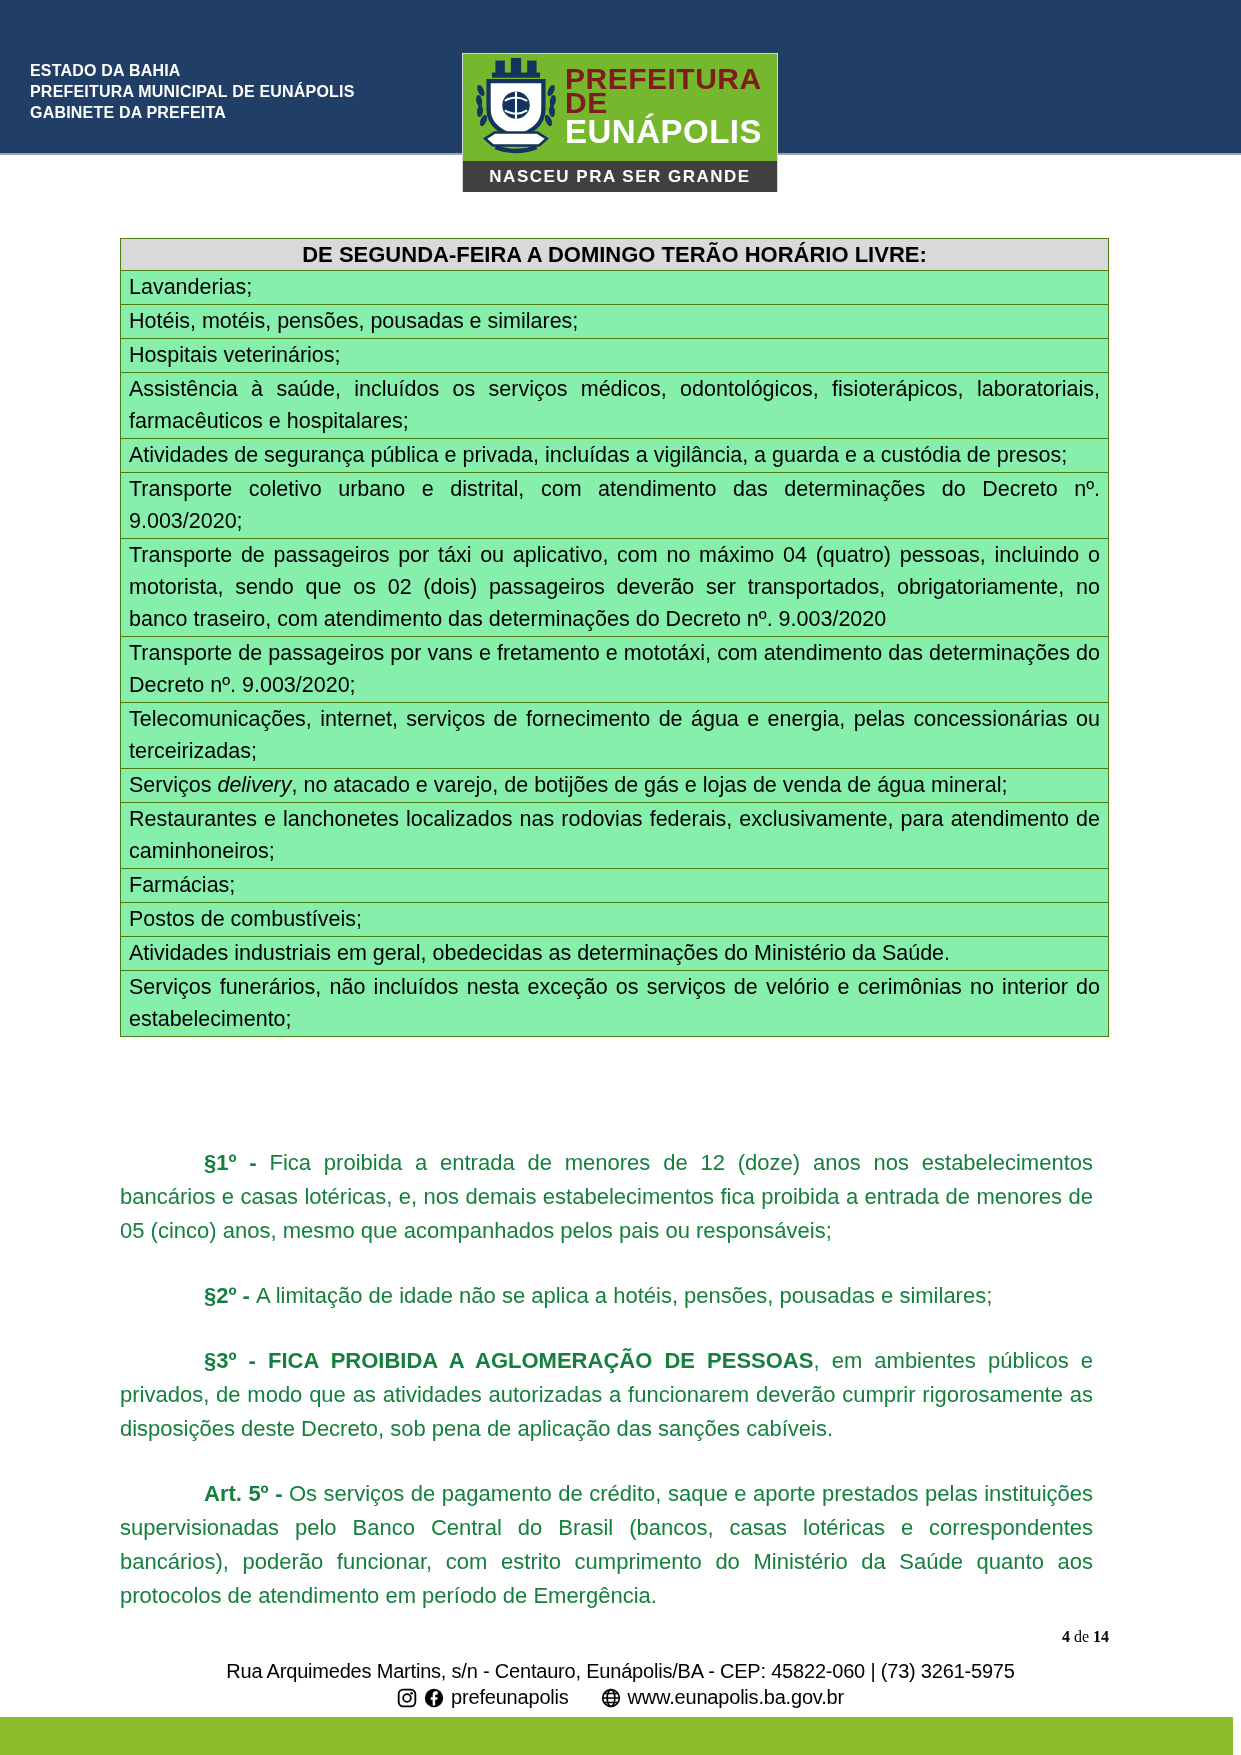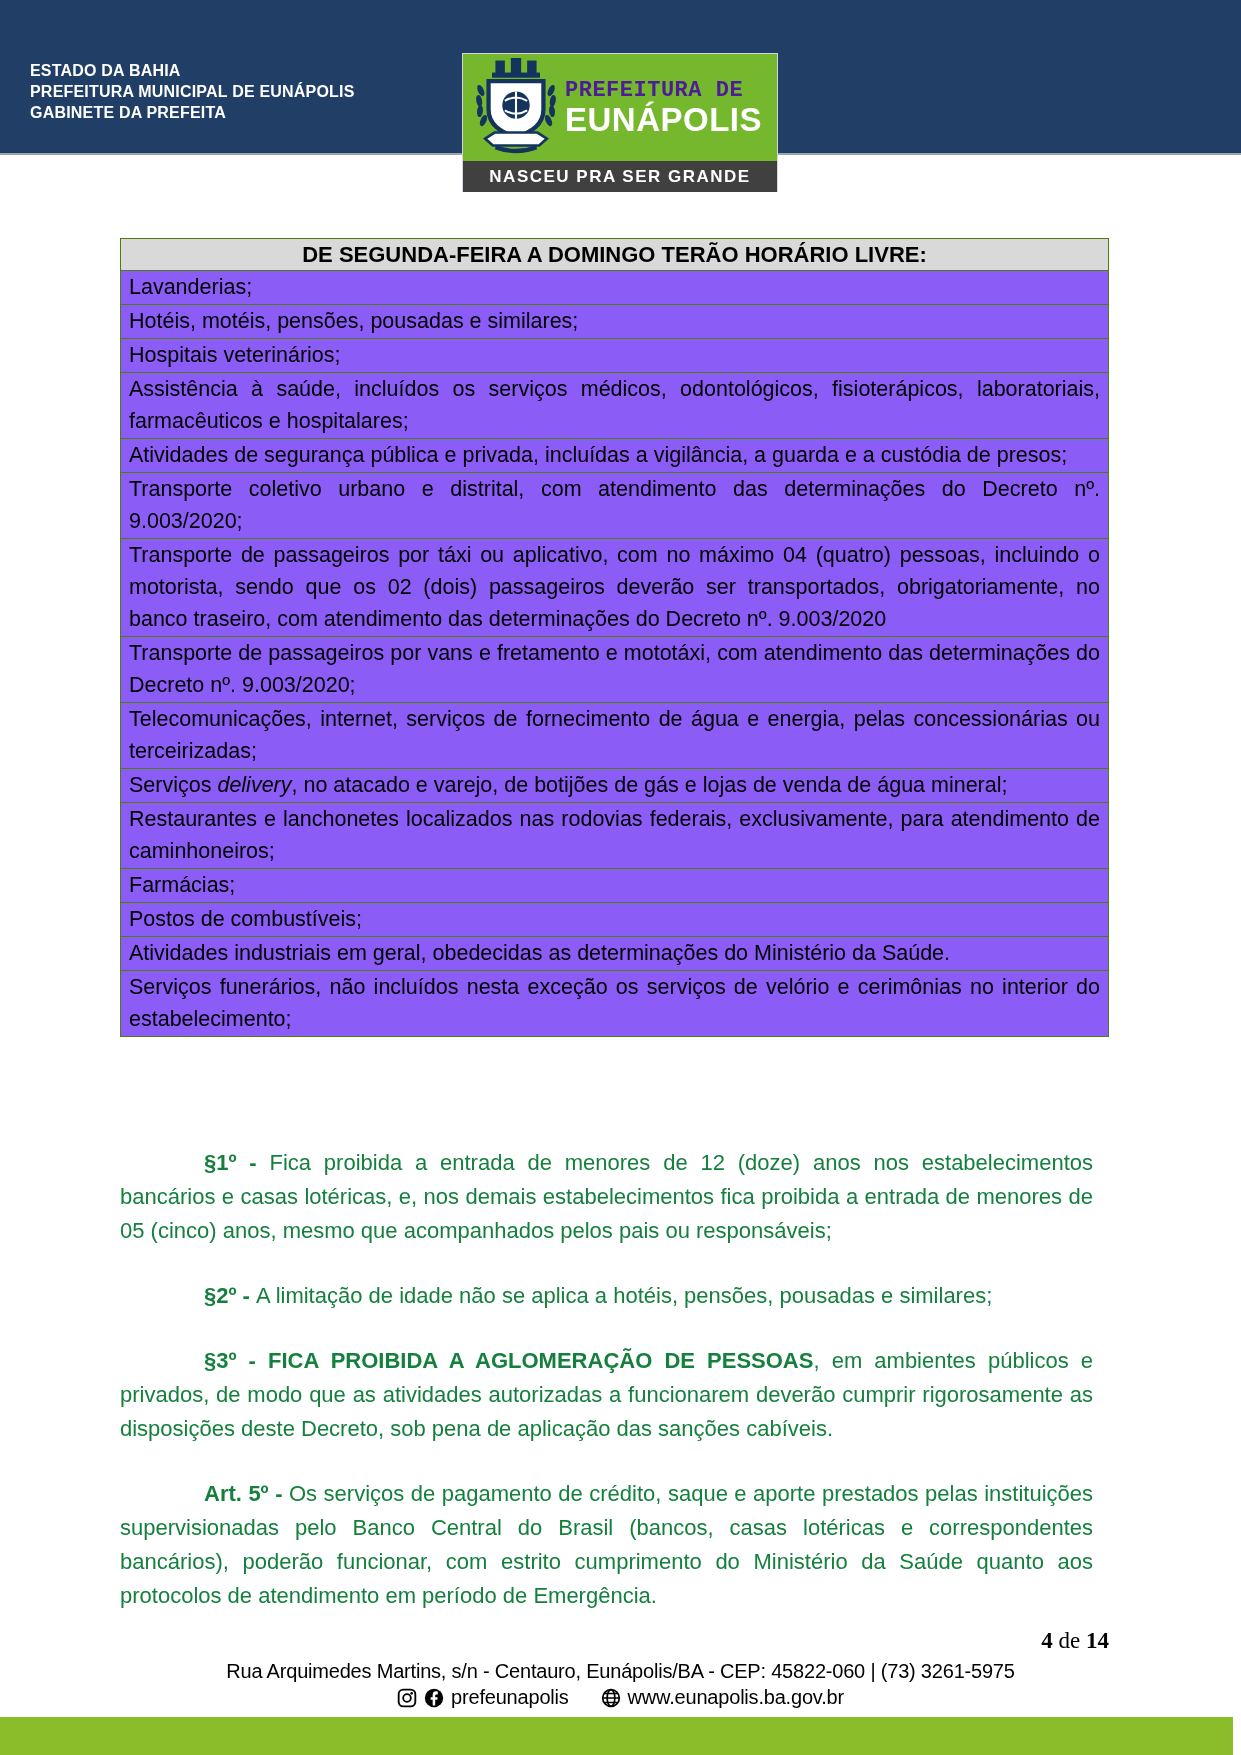--- a/index.html
+++ b/index.html
@@ -40,26 +40,25 @@
   }
   .logo-main {
     height: 107px;
     display: flex;
     align-items: center;
     padding-left: 10px;
     box-sizing: border-box;
   }
   .logo-titles { margin-left: 6px; }
   .logo-line1 {
-    color: #4c1d95;
-    font-weight: bold;
-    font-size: 22px;
+    color: #7f1d1d;
+    font-weight: bold;
+    font-size: 30px;
     letter-spacing: 0.5px;
     line-height: 24px;
-    font-family: Liberation Mono, monospace;
   }
   .logo-line2 {
     color: #ffffff;
     font-weight: bold;
     font-size: 33px;
     letter-spacing: 0.5px;
     line-height: 34px;
   }
   .logo-tagline {
     height: 31px;
@@ -86,21 +85,21 @@
   }
   .doc-table th {
     background: #d9d9d9;
     font-weight: bold;
     text-align: center;
     height: 31px;
     font-size: 22px;
     padding: 0 4px;
   }
   .doc-table td {
-    background: #8b5cf6;
+    background: #86efac;
     text-align: justify;
     padding: 0px 8px 1px 8px;
     line-height: 32px;
     font-weight: normal;
   }
   
   .paragraphs {
     position: absolute;
     left: 120px; top: 1146px;
     width: 989px;
@@ -113,21 +112,21 @@
     text-indent: 84px;
     color: #15803d;
   }
   
   .page-number {
     position: absolute;
     left: 120px; top: 1628px;
     width: 989px;
     text-align: right;
     font-family: "Liberation Serif", serif;
-    font-size: 23px;
+    font-size: 16px;
     color: #000;
   }
   .footer {
     position: absolute;
     left: 0; top: 1659px;
     width: 1241px;
     text-align: center;
     color: #000;
   }
   .addr {

